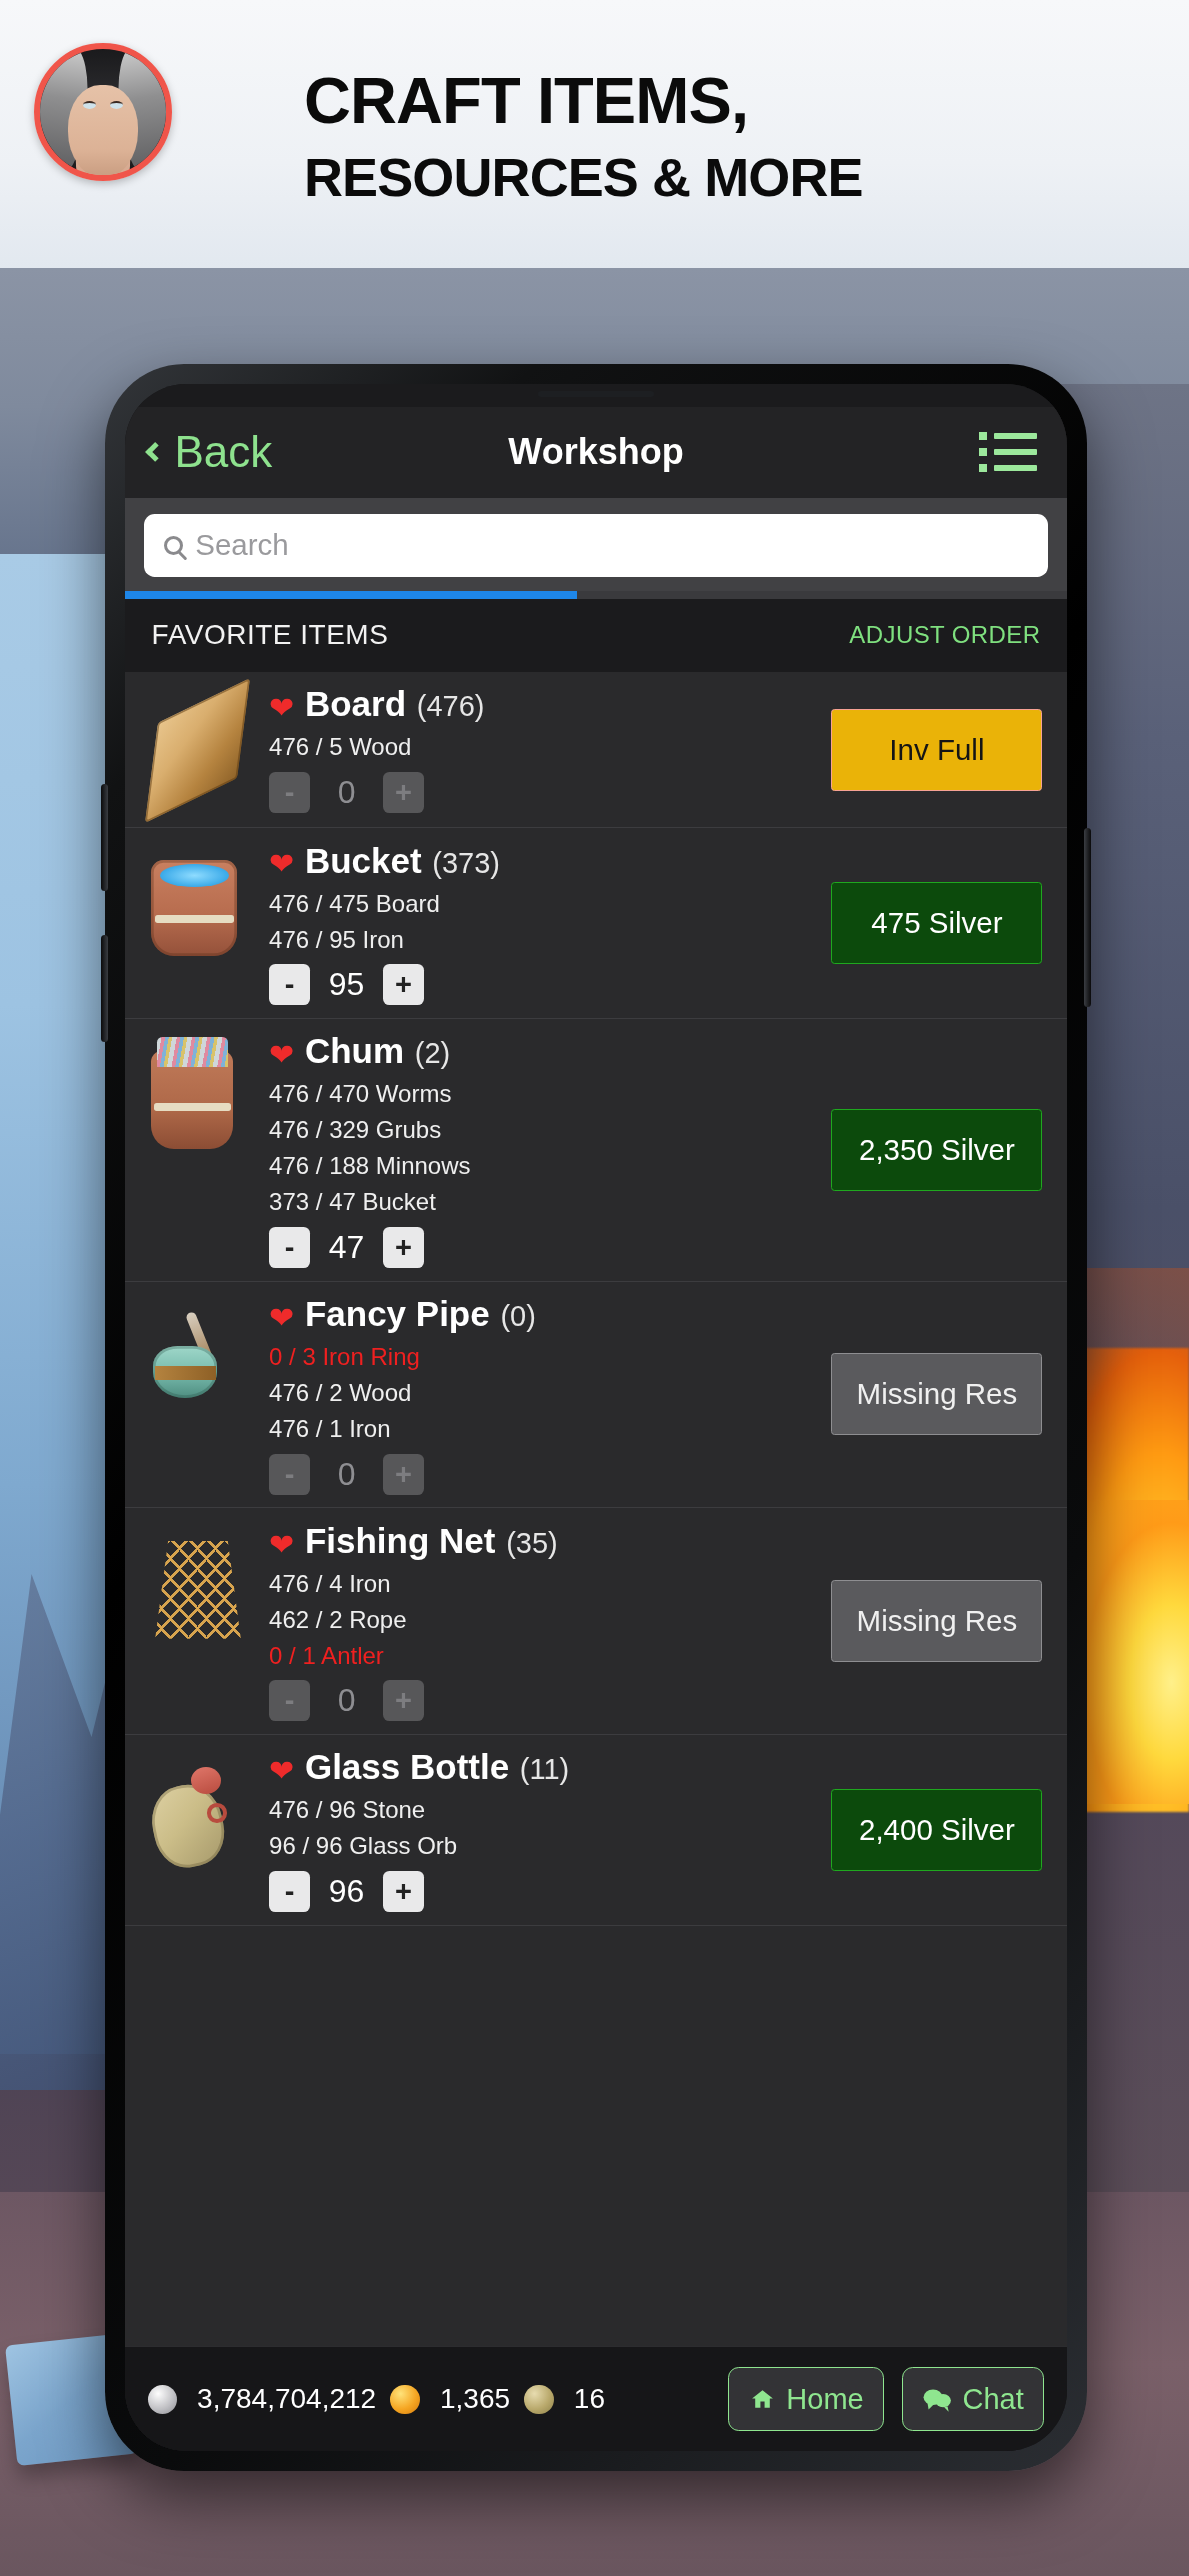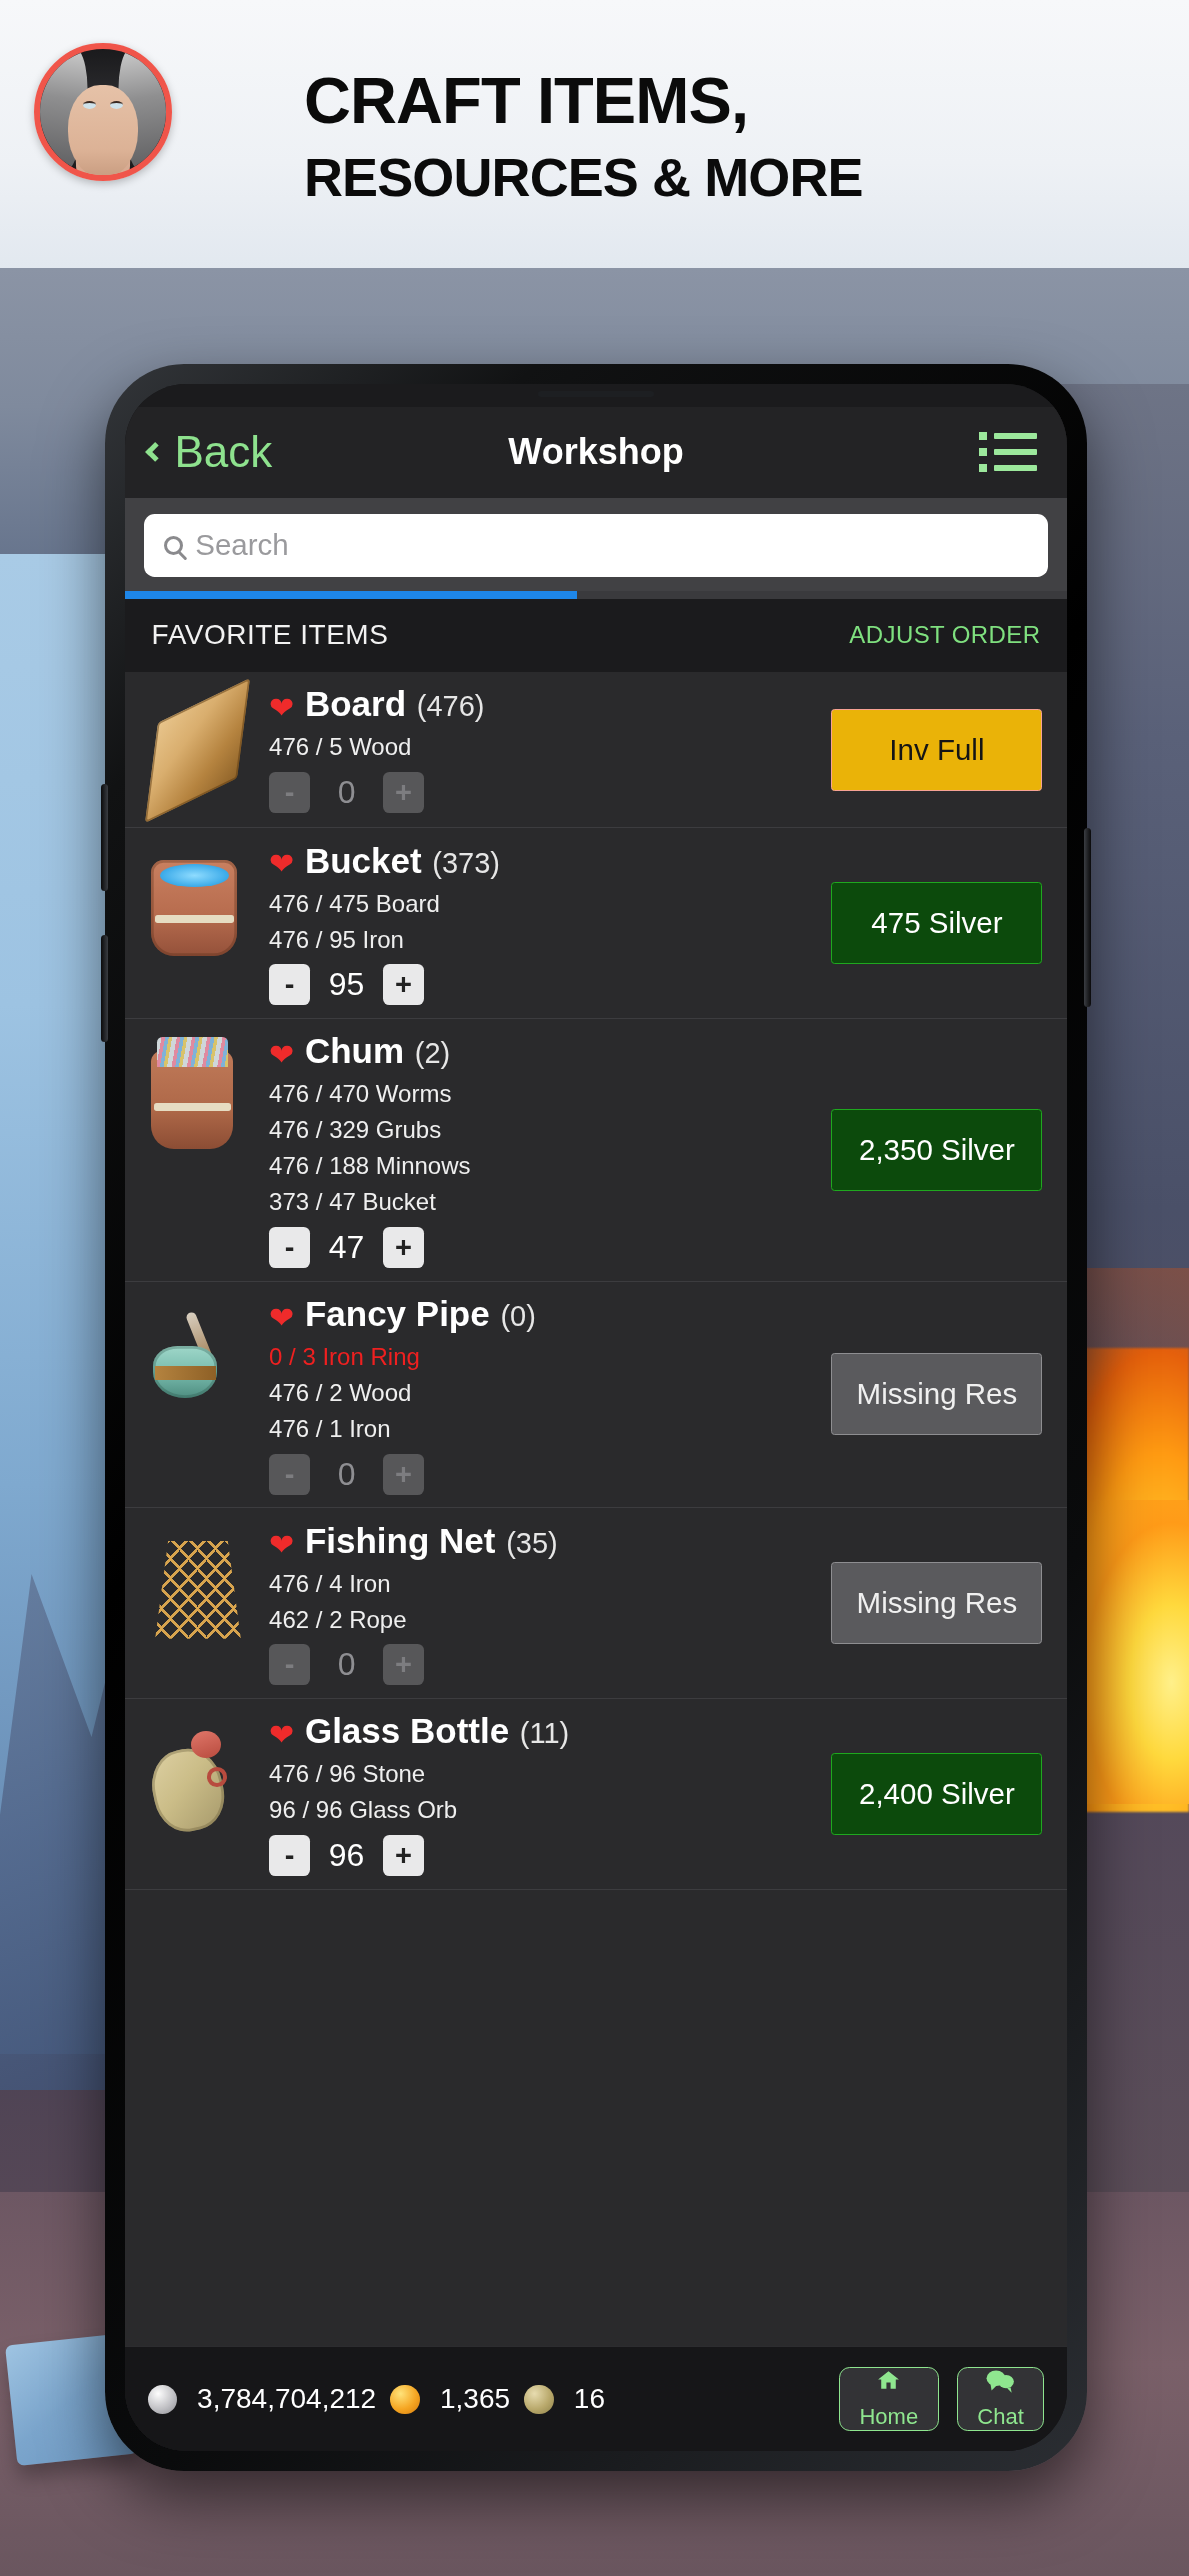--- a/index.html
+++ b/index.html
@@ -271,21 +271,21 @@
   .coin.silver { background: radial-gradient(circle at 35% 30%, #fdfdfd, #bcbcc0 60%, #8d8d92); }
   .coin.gold   { background: radial-gradient(circle at 35% 30%, #ffe37a, #f5a623 55%, #d77a0b); }
   .coin.bronze { background: radial-gradient(circle at 35% 30%, #e7dcb0, #b9a96c 55%, #8e8047); }
 
   .bb-actions { margin-left: auto; display: flex; gap: 18px; }
   .bb-btn {
     border: 1.8px solid #8fe68f; border-radius: 10.7px;
     background: #333336; color: #8fe68f;
     height: 64px; padding: 0 19.6px;
     display: flex; align-items: center; gap: 10.7px;
-    font-size: 22px; cursor: pointer; flex-direction: column;
+    font-size: 29px; cursor: pointer;
   }
 
   
   .sp { position: relative; width: 105px; height: 105px; }
   .sp-board {
     width: 93px; height: 93px;
     background: linear-gradient(135deg,#e8c58c 0%, #d9ae6e 35%, #b5833f 70%, #8f6329 100%);
     transform: skewY(-32deg) rotate(8deg);
     border-radius: 3.6px;
     box-shadow: inset 0 0 0 1.8px rgba(90,55,15,.5);
@@ -554,20 +554,21 @@
                 </div>
     </div>
     <div class="row-body">
       <div class="row-title">
         <span class="heart">❤</span>
         <span class="item-name">Fishing Net</span>
         <span class="item-count">(35)</span>
       </div>
       <div class="req">476 / 4 Iron</div>
                 <div class="req">462 / 2 Rope</div>
+                <div class="req missing">0 / 1 Antler</div>
       <div class="stepper">
         <button class="stp-btn disabled">-</button>
         <span class="stp-val dim">0</span>
         <button class="stp-btn disabled">+</button>
       </div>
     </div>
     <div class="row-action">
       <div class="act-btn missing">Missing Res</div>
     </div>
             </div>

